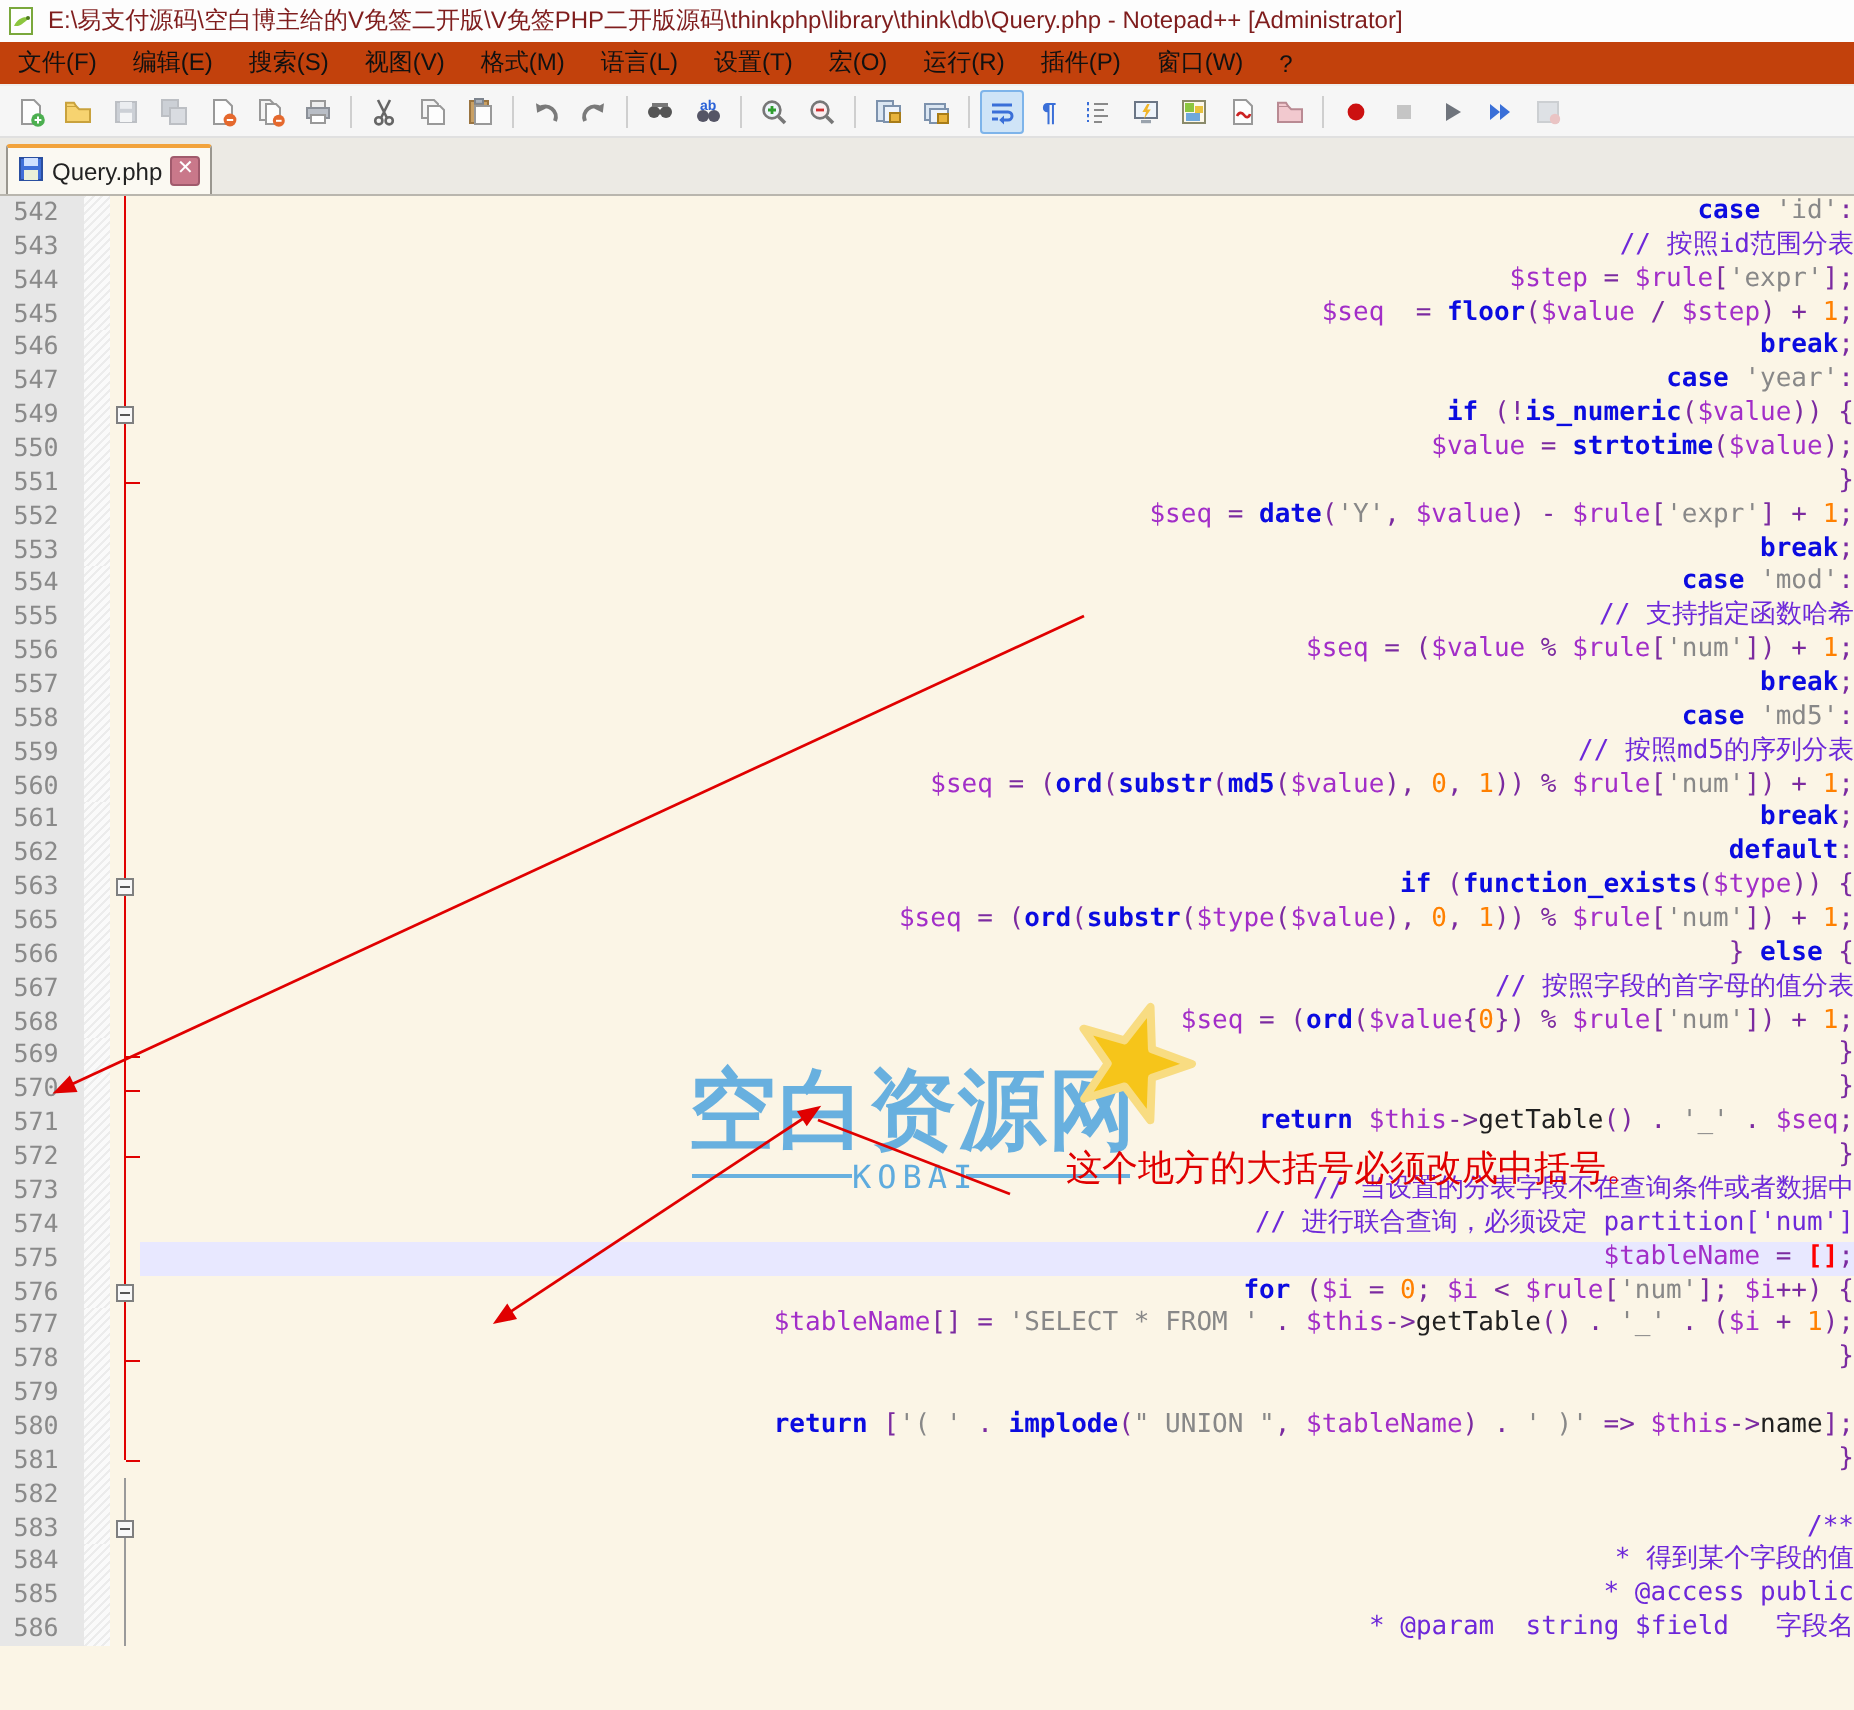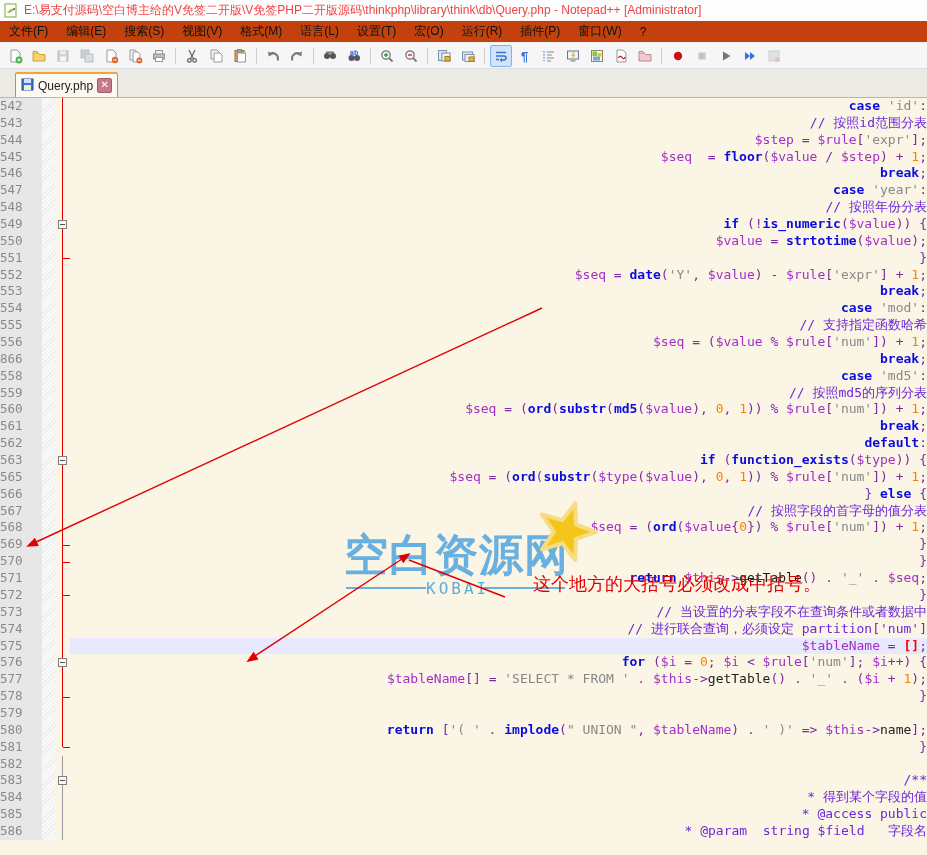--- a/index.html
+++ b/index.html
@@ -2,47 +2,47 @@
 <html><head>
 <meta charset="utf-8">
 <style>
   html,body{margin:0;padding:0;}
   body{width:927px;height:855px;overflow:hidden;background:#fff;
        font-family:"Liberation Sans",sans-serif;position:relative;}
   #app{position:absolute;inset:0;width:927px;height:855px;overflow:hidden;}
 
   
   .titlebar{height:21px;background:#fdfdfd;display:flex;align-items:center;
-            padding-left:4px;font-size:12px;color:#ef4444;white-space:nowrap;}
+            padding-left:4px;font-size:12px;color:#7f1d1d;white-space:nowrap;}
   .app-icon{width:15px;height:15px;margin-right:5px;display:inline-block;}
   
   .menubar{height:21px;background:#c2410c;display:flex;align-items:center;
            font-size:12px;color:#111;border-bottom:1px solid #eee;}
   .menu-item{padding:2px 9px;cursor:default;}
   
   .toolbar{height:25px;background:#f6f6f6;display:flex;align-items:center;
            padding-left:3px;border-bottom:1px solid #e0e0e0;}
   .tbtn{width:20px;height:20px;display:flex;align-items:center;justify-content:center;
         margin:0 1px;border:1px solid transparent;border-radius:2px;}
   .tbtn.active{background:#cfe4f7;border-color:#7eb4ea;}
   .tbtn.disabled{opacity:.45;}
   .tsep{width:1px;height:16px;background:#cfcfcf;margin:0 4px;}
   
   .tabbar{height:28px;background:#eceae4;display:flex;align-items:flex-end;
           border-bottom:1px solid #b9b6ae;}
-  .tab{height:23px;margin-left:15px;background:#fbf9f2;border:1px solid #9a978f;
+  .tab{height:23px;margin-left:3px;background:#fbf9f2;border:1px solid #9a978f;
        border-bottom:none;border-top:2px solid #f2a33c;display:flex;align-items:center;
        padding:0 5px;font-size:12px;color:#222;gap:4px;border-radius:2px 2px 0 0;}
   .tab-close{width:13px;height:13px;line-height:11px;text-align:center;font-size:10px;
              color:#fff;background:#c9788a;border:1px solid #a05a6c;border-radius:2px;}
   
   .editor{position:relative;height:759px;background:#fbf5e6;overflow:hidden;
           font-family:"DejaVu Sans Mono",monospace;font-size:13px;}
   .row{display:flex;height:16.866px;line-height:16.866px;white-space:pre;}
-  .ln{width:42px;flex:0 0 42px;background:#e7e7e7;color:#8a8a8a;text-align:left;
+  .ln{width:42px;flex:0 0 42px;background:#e7e7e7;color:#8a8a8a;text-align:center;
       padding-right:6px;font-size:12.5px;box-sizing:border-box;}
   .bm{width:13px;flex:0 0 13px;background:
       repeating-linear-gradient(135deg,#ececec 0 1px,#fafafa 1px 3px);}
   .fold{width:15px;flex:0 0 15px;position:relative;}
   .fv{position:absolute;left:7px;top:0;bottom:0;width:1px;}
   .fv.red{background:#e00000;} .fv.gray{background:#9a9a9a;}
   .fv.half{bottom:50%;}
   .fbox{position:absolute;left:3px;top:4px;width:9px;height:9px;background:#f8f8f8;
         border:1px solid #7f7f7f;box-sizing:border-box;}
   .fbox:after{content:"";position:absolute;left:1px;right:1px;top:3px;height:1px;background:#555;}
@@ -321,30 +321,29 @@
   </div>
 
   <div class="editor">
     <div id="code-rows">
         <div class="row"><span class="ln">542</span><span class="bm"></span><span class="fold"><span class="fv red"></span></span><span class="code"><span class="d">            </span><span class="k">case</span><span class="d"> </span><span class="s">'id'</span><span class="o">:</span></span></div>
         <div class="row"><span class="ln">543</span><span class="bm"></span><span class="fold"><span class="fv red"></span></span><span class="code"><span class="d">                </span><span class="c">// 按照id范围分表</span></span></div>
         <div class="row"><span class="ln">544</span><span class="bm"></span><span class="fold"><span class="fv red"></span></span><span class="code"><span class="d">                </span><span class="v">$step</span><span class="o"> = </span><span class="v">$rule</span><span class="o">[</span><span class="s">'expr'</span><span class="o">];</span></span></div>
         <div class="row"><span class="ln">545</span><span class="bm"></span><span class="fold"><span class="fv red"></span></span><span class="code"><span class="d">                </span><span class="v">$seq</span><span class="d">  </span><span class="o">= </span><span class="k">floor</span><span class="o">(</span><span class="v">$value</span><span class="o"> / </span><span class="v">$step</span><span class="o">) + </span><span class="n">1</span><span class="o">;</span></span></div>
         <div class="row"><span class="ln">546</span><span class="bm"></span><span class="fold"><span class="fv red"></span></span><span class="code"><span class="d">                </span><span class="k">break</span><span class="o">;</span></span></div>
         <div class="row"><span class="ln">547</span><span class="bm"></span><span class="fold"><span class="fv red"></span></span><span class="code"><span class="d">            </span><span class="k">case</span><span class="d"> </span><span class="s">'year'</span><span class="o">:</span></span></div>
-        <div class="row"><span class="ln">548</span><span class="bm"></span><span class="fold"><span class="fv red"></span></span><span class="code"><span class="d">                </span><span class="c">// 按照年份分表</span></span></div>
         <div class="row"><span class="ln">549</span><span class="bm"></span><span class="fold"><span class="fv red"></span><span class="fbox"></span></span><span class="code"><span class="d">                </span><span class="k">if</span><span class="d"> </span><span class="o">(!</span><span class="k">is_numeric</span><span class="o">(</span><span class="v">$value</span><span class="o">)) {</span></span></div>
         <div class="row"><span class="ln">550</span><span class="bm"></span><span class="fold"><span class="fv red"></span></span><span class="code"><span class="d">                    </span><span class="v">$value</span><span class="o"> = </span><span class="k">strtotime</span><span class="o">(</span><span class="v">$value</span><span class="o">);</span></span></div>
         <div class="row"><span class="ln">551</span><span class="bm"></span><span class="fold"><span class="fv red"></span><span class="ftick red"></span></span><span class="code"><span class="d">                </span><span class="o">}</span></span></div>
         <div class="row"><span class="ln">552</span><span class="bm"></span><span class="fold"><span class="fv red"></span></span><span class="code"><span class="d">                </span><span class="v">$seq</span><span class="o"> = </span><span class="k">date</span><span class="o">(</span><span class="s">'Y'</span><span class="o">, </span><span class="v">$value</span><span class="o">) - </span><span class="v">$rule</span><span class="o">[</span><span class="s">'expr'</span><span class="o">] + </span><span class="n">1</span><span class="o">;</span></span></div>
         <div class="row"><span class="ln">553</span><span class="bm"></span><span class="fold"><span class="fv red"></span></span><span class="code"><span class="d">                </span><span class="k">break</span><span class="o">;</span></span></div>
         <div class="row"><span class="ln">554</span><span class="bm"></span><span class="fold"><span class="fv red"></span></span><span class="code"><span class="d">            </span><span class="k">case</span><span class="d"> </span><span class="s">'mod'</span><span class="o">:</span></span></div>
         <div class="row"><span class="ln">555</span><span class="bm"></span><span class="fold"><span class="fv red"></span></span><span class="code"><span class="d">                </span><span class="c">// 支持指定函数哈希</span></span></div>
         <div class="row"><span class="ln">556</span><span class="bm"></span><span class="fold"><span class="fv red"></span></span><span class="code"><span class="d">                </span><span class="v">$seq</span><span class="o"> = (</span><span class="v">$value</span><span class="o"> % </span><span class="v">$rule</span><span class="o">[</span><span class="s">'num'</span><span class="o">]) + </span><span class="n">1</span><span class="o">;</span></span></div>
-        <div class="row"><span class="ln">866</span><span class="bm"></span><span class="fold"><span class="fv red"></span></span><span class="code"><span class="d">                </span><span class="k">break</span><span class="o">;</span></span></div>
+        <div class="row"><span class="ln">557</span><span class="bm"></span><span class="fold"><span class="fv red"></span></span><span class="code"><span class="d">                </span><span class="k">break</span><span class="o">;</span></span></div>
         <div class="row"><span class="ln">558</span><span class="bm"></span><span class="fold"><span class="fv red"></span></span><span class="code"><span class="d">            </span><span class="k">case</span><span class="d"> </span><span class="s">'md5'</span><span class="o">:</span></span></div>
         <div class="row"><span class="ln">559</span><span class="bm"></span><span class="fold"><span class="fv red"></span></span><span class="code"><span class="d">                </span><span class="c">// 按照md5的序列分表</span></span></div>
         <div class="row"><span class="ln">560</span><span class="bm"></span><span class="fold"><span class="fv red"></span></span><span class="code"><span class="d">                </span><span class="v">$seq</span><span class="o"> = (</span><span class="k">ord</span><span class="o">(</span><span class="k">substr</span><span class="o">(</span><span class="k">md5</span><span class="o">(</span><span class="v">$value</span><span class="o">), </span><span class="n">0</span><span class="o">, </span><span class="n">1</span><span class="o">)) % </span><span class="v">$rule</span><span class="o">[</span><span class="s">'num'</span><span class="o">]) + </span><span class="n">1</span><span class="o">;</span></span></div>
         <div class="row"><span class="ln">561</span><span class="bm"></span><span class="fold"><span class="fv red"></span></span><span class="code"><span class="d">                </span><span class="k">break</span><span class="o">;</span></span></div>
         <div class="row"><span class="ln">562</span><span class="bm"></span><span class="fold"><span class="fv red"></span></span><span class="code"><span class="d">            </span><span class="k">default</span><span class="o">:</span></span></div>
         <div class="row"><span class="ln">563</span><span class="bm"></span><span class="fold"><span class="fv red"></span><span class="fbox"></span></span><span class="code"><span class="d">                </span><span class="k">if</span><span class="d"> </span><span class="o">(</span><span class="k">function_exists</span><span class="o">(</span><span class="v">$type</span><span class="o">)) {</span></span></div>
         <div class="row"><span class="ln">565</span><span class="bm"></span><span class="fold"><span class="fv red"></span></span><span class="code"><span class="d">                    </span><span class="v">$seq</span><span class="o"> = (</span><span class="k">ord</span><span class="o">(</span><span class="k">substr</span><span class="o">(</span><span class="v">$type</span><span class="o">(</span><span class="v">$value</span><span class="o">), </span><span class="n">0</span><span class="o">, </span><span class="n">1</span><span class="o">)) % </span><span class="v">$rule</span><span class="o">[</span><span class="s">'num'</span><span class="o">]) + </span><span class="n">1</span><span class="o">;</span></span></div>
         <div class="row"><span class="ln">566</span><span class="bm"></span><span class="fold"><span class="fv red"></span></span><span class="code"><span class="d">                </span><span class="o">} </span><span class="k">else</span><span class="o"> {</span></span></div>
         <div class="row"><span class="ln">567</span><span class="bm"></span><span class="fold"><span class="fv red"></span></span><span class="code"><span class="d">                    </span><span class="c">// 按照字段的首字母的值分表</span></span></div>
         <div class="row"><span class="ln">568</span><span class="bm"></span><span class="fold"><span class="fv red"></span></span><span class="code"><span class="d">                    </span><span class="v">$seq</span><span class="o"> = (</span><span class="k">ord</span><span class="o">(</span><span class="v">$value</span><span class="o">{</span><span class="n">0</span><span class="o">}) % </span><span class="v">$rule</span><span class="o">[</span><span class="s">'num'</span><span class="o">]) + </span><span class="n">1</span><span class="o">;</span></span></div>

